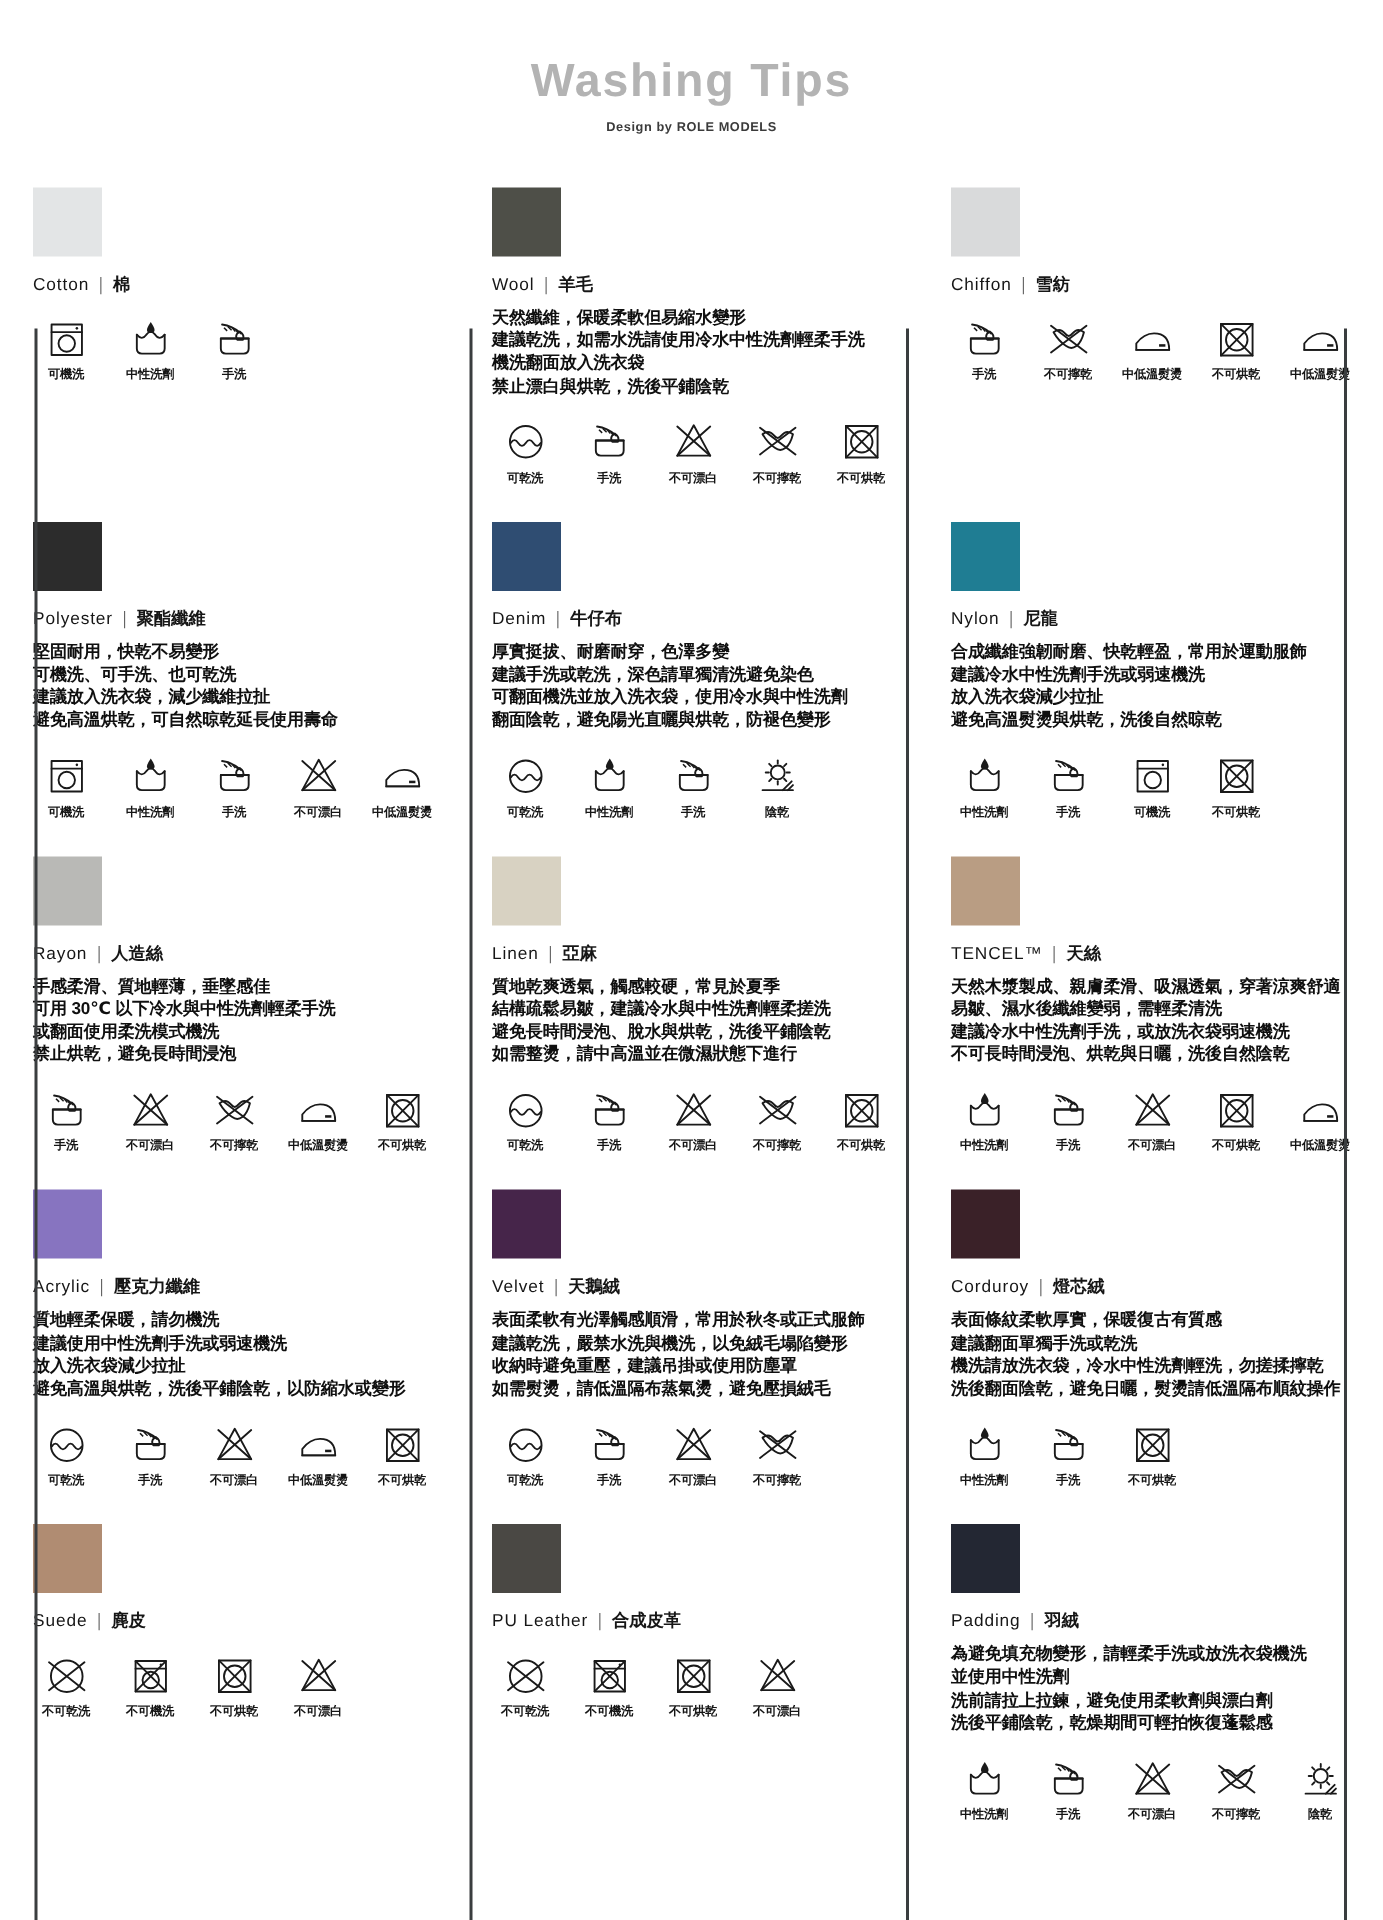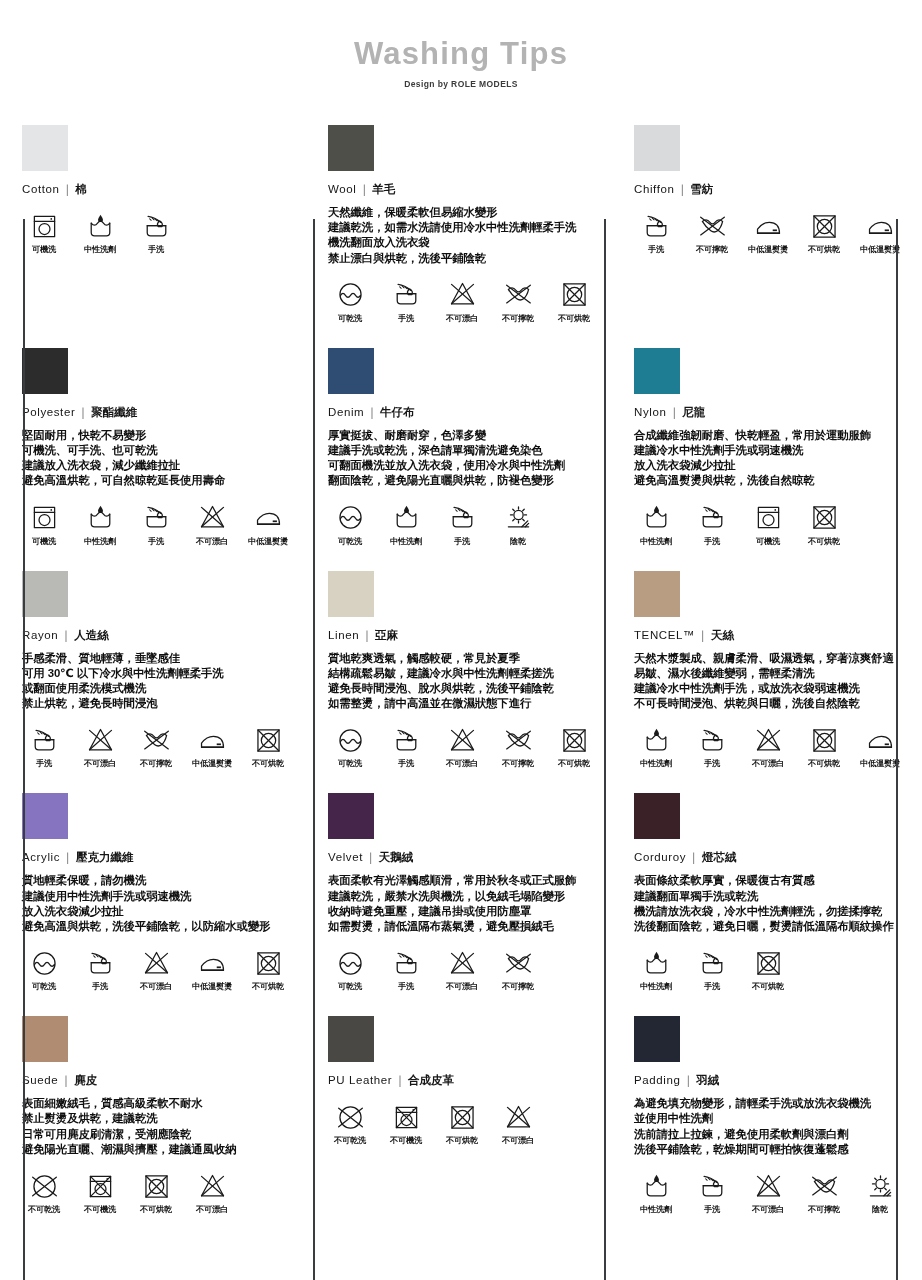--- a/index.html
+++ b/index.html
@@ -784,26 +784,20 @@
                 <line x1="28.5" y1="28.5" x2="3.5" y2="3.5" stroke="#1a1a1a" fill="none" stroke-width="1.5" stroke-linecap="round" stroke-linejoin="round"></line>
               </svg>
             </div>
             <div class="icon-label">不可烘乾</div>
           </div>
         </div>
       </div>
       <div class="cell">
         <div class="swatch" style="background: rgb(176, 140, 114);"></div>
         <div class="name"><span>Suede</span><span class="sep">｜</span><span class="zh">麂皮</span></div>
-        <div class="lines">
-          <div>表面細嫩絨毛，質感高級柔軟不耐水</div>
-          <div>禁止熨燙及烘乾，建議乾洗</div>
-          <div>日常可用麂皮刷清潔，受潮應陰乾</div>
-          <div>避免陽光直曬、潮濕與擠壓，建議通風收納</div>
-        </div>
         <div class="icons">
           <div class="icon-item">
             <div class="icon-glyph">
               <svg width="27" height="27" viewBox="0 0 32 32">
                 <circle cx="16" cy="16" r="12.5" stroke="#1a1a1a" fill="none" stroke-width="1.5" stroke-linecap="round" stroke-linejoin="round"></circle>
                 <line x1="2" y1="27" x2="30" y2="5" stroke="#1a1a1a" fill="none" stroke-width="1.5" stroke-linecap="round" stroke-linejoin="round"></line>
                 <line x1="30" y1="27" x2="2" y2="5" stroke="#1a1a1a" fill="none" stroke-width="1.5" stroke-linecap="round" stroke-linejoin="round"></line>
               </svg>
             </div>
             <div class="icon-label">不可乾洗</div>

